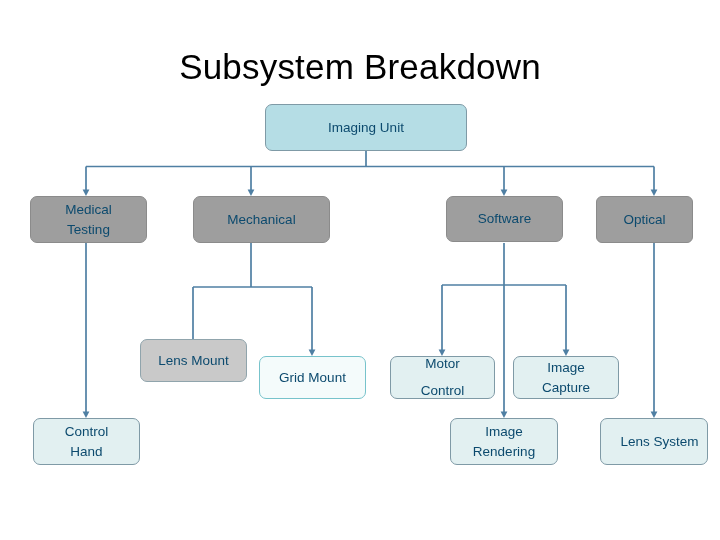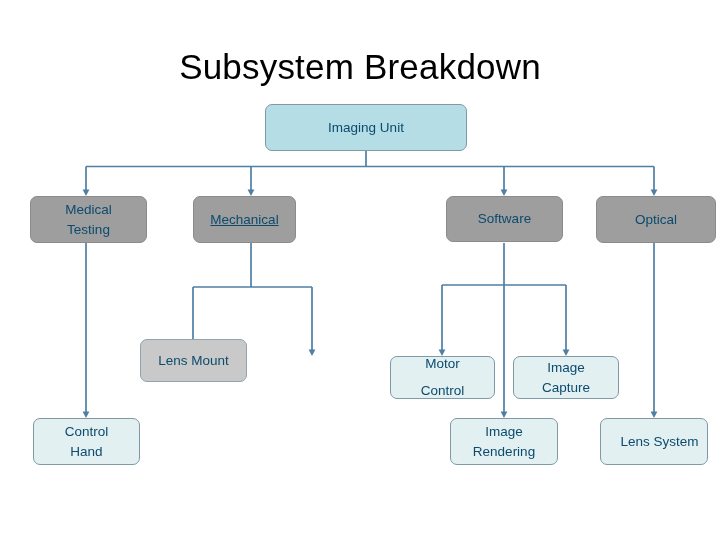--- a/index.html
+++ b/index.html
@@ -126,36 +126,39 @@
 
   <div class="node v-root" style="left:265px; top:104px; width:202px; height:47px;">
     <span class="ln">Imaging Unit</span>
   </div>
 
   <div class="node v-gray" style="left:30px; top:196px; width:117px; height:47px;">
     <span class="ln">Medical</span>
     <span class="ln">Testing</span>
   </div>
 
-  <div class="node v-gray" style="left:193px; top:196px; width:103px; height:47px;text-decoration:underline;">
+  <div class="node v-gray" style="left:193px; top:196px; width:137px; height:47px;">
     <span class="ln">Mechanical</span>
   </div>
 
   <div class="node v-gray" style="left:446px; top:196px; width:117px; height:46px;">
     <span class="ln">Software</span>
   </div>
 
-  <div class="node v-gray" style="left:596px; top:196px; width:120px; height:47px;">
+  <div class="node v-gray" style="left:596px; top:196px; width:97px; height:47px;border-radius:6px;">
     <span class="ln">Optical</span>
   </div>
 
   <div class="node v-gray-light" style="left:140px; top:339px; width:107px; height:43px;">
     <span class="ln">Lens Mount</span>
   </div>
 
+  <div class="node v-white" style="left:259px; top:356px; width:107px; height:43px;">
+    <span class="ln">Grid Mount</span>
+  </div>
 
   <div class="node v-pale" style="left:390px; top:356px; width:105px; height:43px;gap:7px;">
     <span class="ln">Motor</span>
     <span class="ln">Control</span>
   </div>
 
   <div class="node v-pale" style="left:513px; top:356px; width:106px; height:43px;">
     <span class="ln">Image</span>
     <span class="ln">Capture</span>
   </div>

